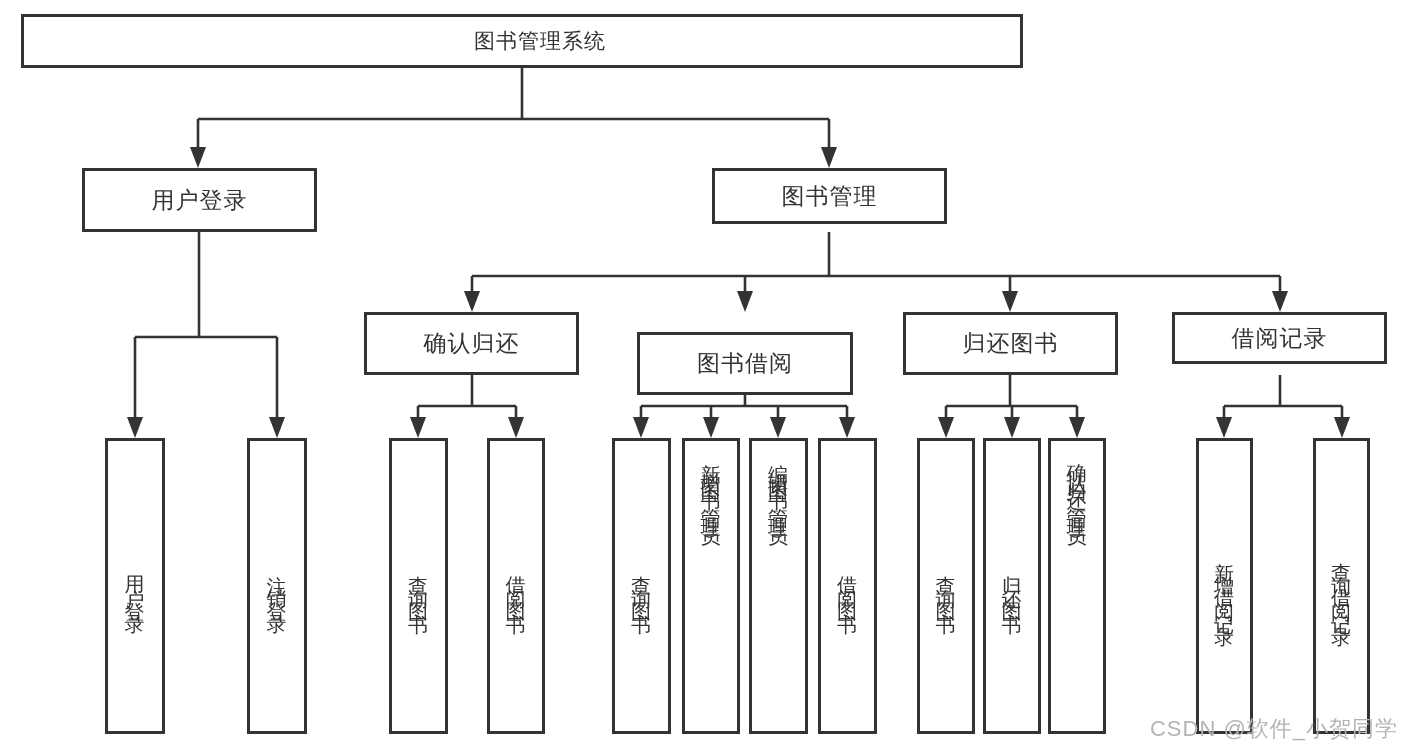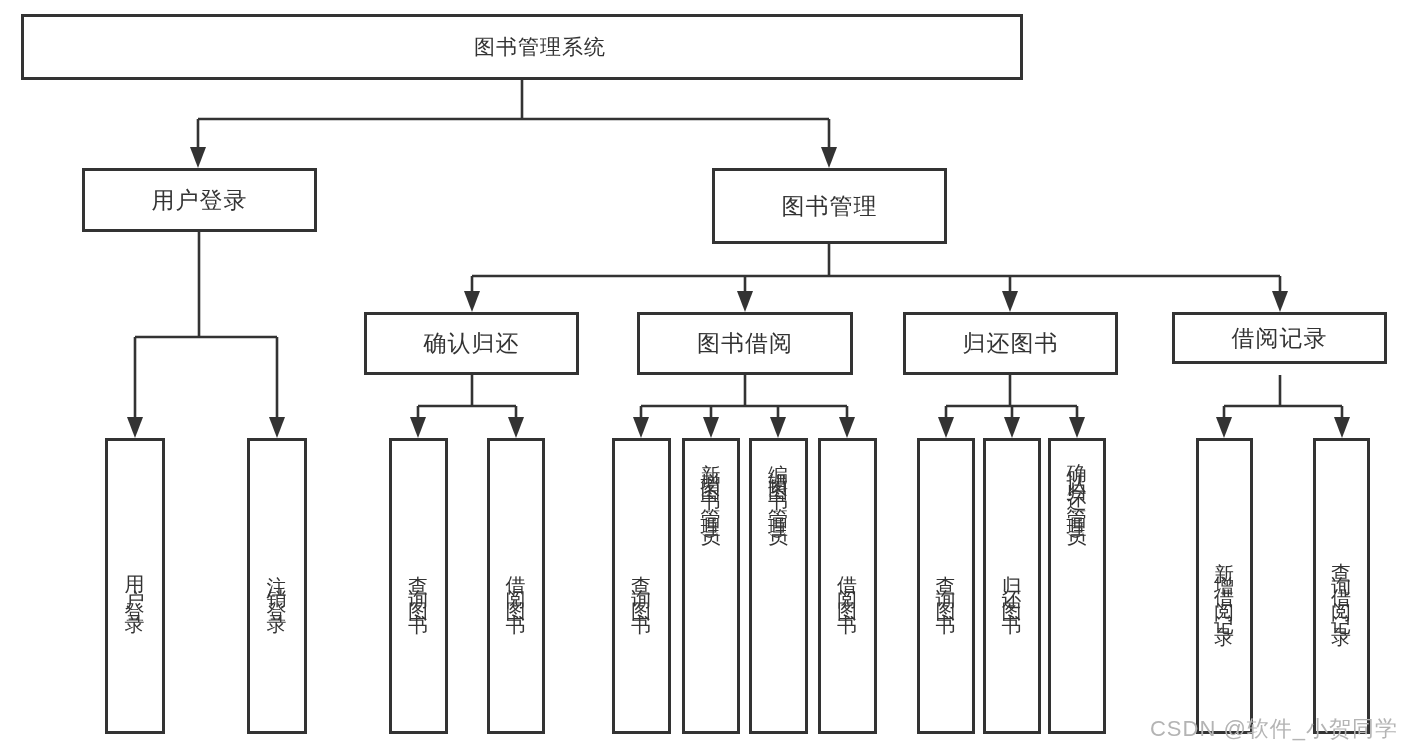--- a/index.html
+++ b/index.html
@@ -116,27 +116,27 @@
       <path d="M778 438 l-8 -21 h16 z"></path>
       <path d="M847 438 l-8 -21 h16 z"></path>
       <path d="M946 438 l-8 -21 h16 z"></path>
       <path d="M1012 438 l-8 -21 h16 z"></path>
       <path d="M1077 438 l-8 -21 h16 z"></path>
       <path d="M1224 438 l-8 -21 h16 z"></path>
       <path d="M1342 438 l-8 -21 h16 z"></path>
     </g>
   </svg>
 
-  <div class="node title" style="left:21px;top:14px;width:1002px;height:66px;padding-left:36px;">图书管理系统</div>
+  <div class="node title" style="left:21px;top:14px;width:1002px;height:54px;padding-left:36px;">图书管理系统</div>
 
   <div class="node" style="left:82px;top:168px;width:235px;height:64px;">用户登录</div>
-  <div class="node" style="left:712px;top:168px;width:235px;height:76px;">图书管理</div>
+  <div class="node" style="left:712px;top:168px;width:235px;height:56px;">图书管理</div>
 
   <div class="node" style="left:364px;top:312px;width:215px;height:63px;">确认归还</div>
-  <div class="node" style="left:637px;top:312px;width:216px;height:63px;">图书借阅</div>
+  <div class="node" style="left:637px;top:332px;width:216px;height:63px;">图书借阅</div>
   <div class="node" style="left:903px;top:312px;width:215px;height:63px;">归还图书</div>
   <div class="node" style="left:1172px;top:312px;width:215px;height:52px;">借阅记录</div>
 
   <div class="vnode" style="left:105px;top:438px;width:60px;height:296px;">
     <span>用户登录</span>
   </div>
   <div class="vnode" style="left:247px;top:438px;width:60px;height:296px;">
     <span>注销登录</span>
   </div>
 

